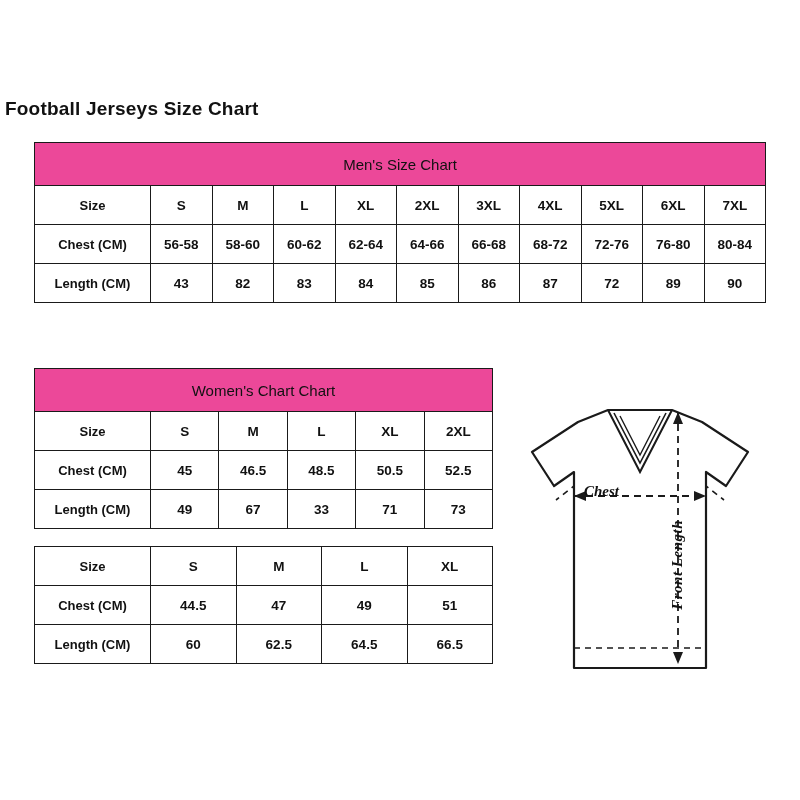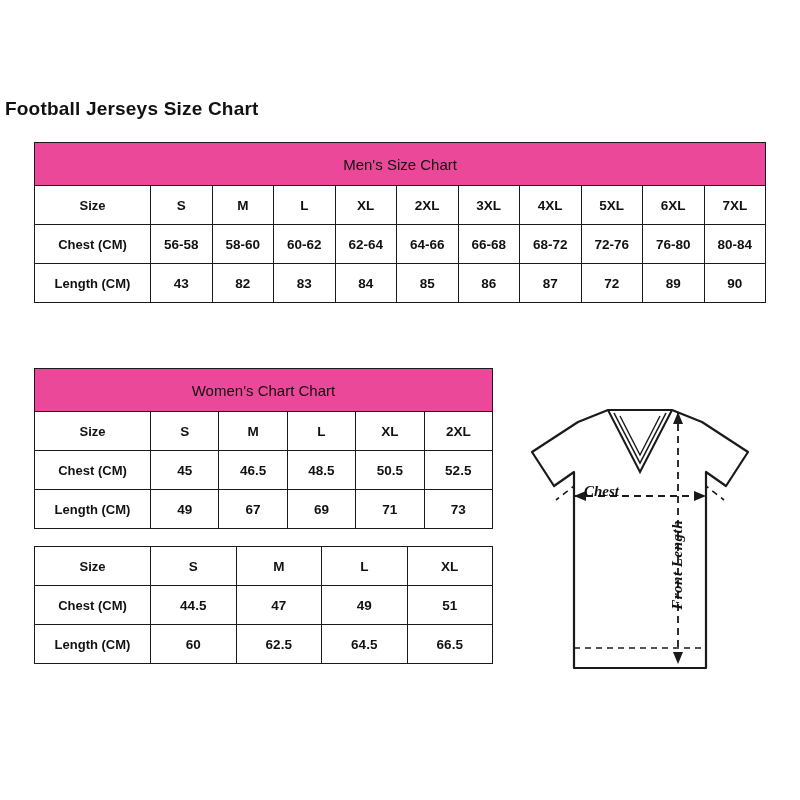--- a/index.html
+++ b/index.html
@@ -213,21 +213,21 @@
         <td>45</td>
         <td>46.5</td>
         <td>48.5</td>
         <td>50.5</td>
         <td>52.5</td>
       </tr>
       <tr>
         <td class="rowlabel">Length (CM)</td>
         <td>49</td>
         <td>67</td>
-        <td>69</td>
+        <td>33</td>
         <td>71</td>
         <td>73</td>
       </tr>
     </tbody>
   </table>
 
   <table class="chart" id="youth-table">
     <colgroup>
       <col class="lbl">
         <col class="c">

